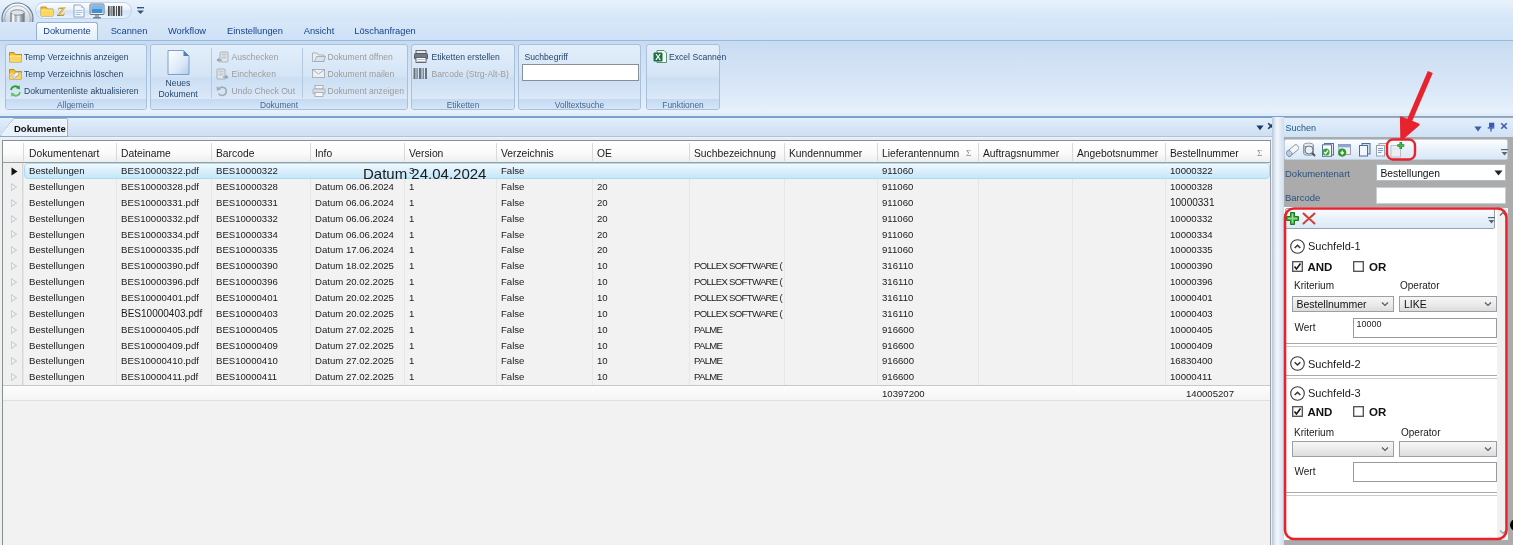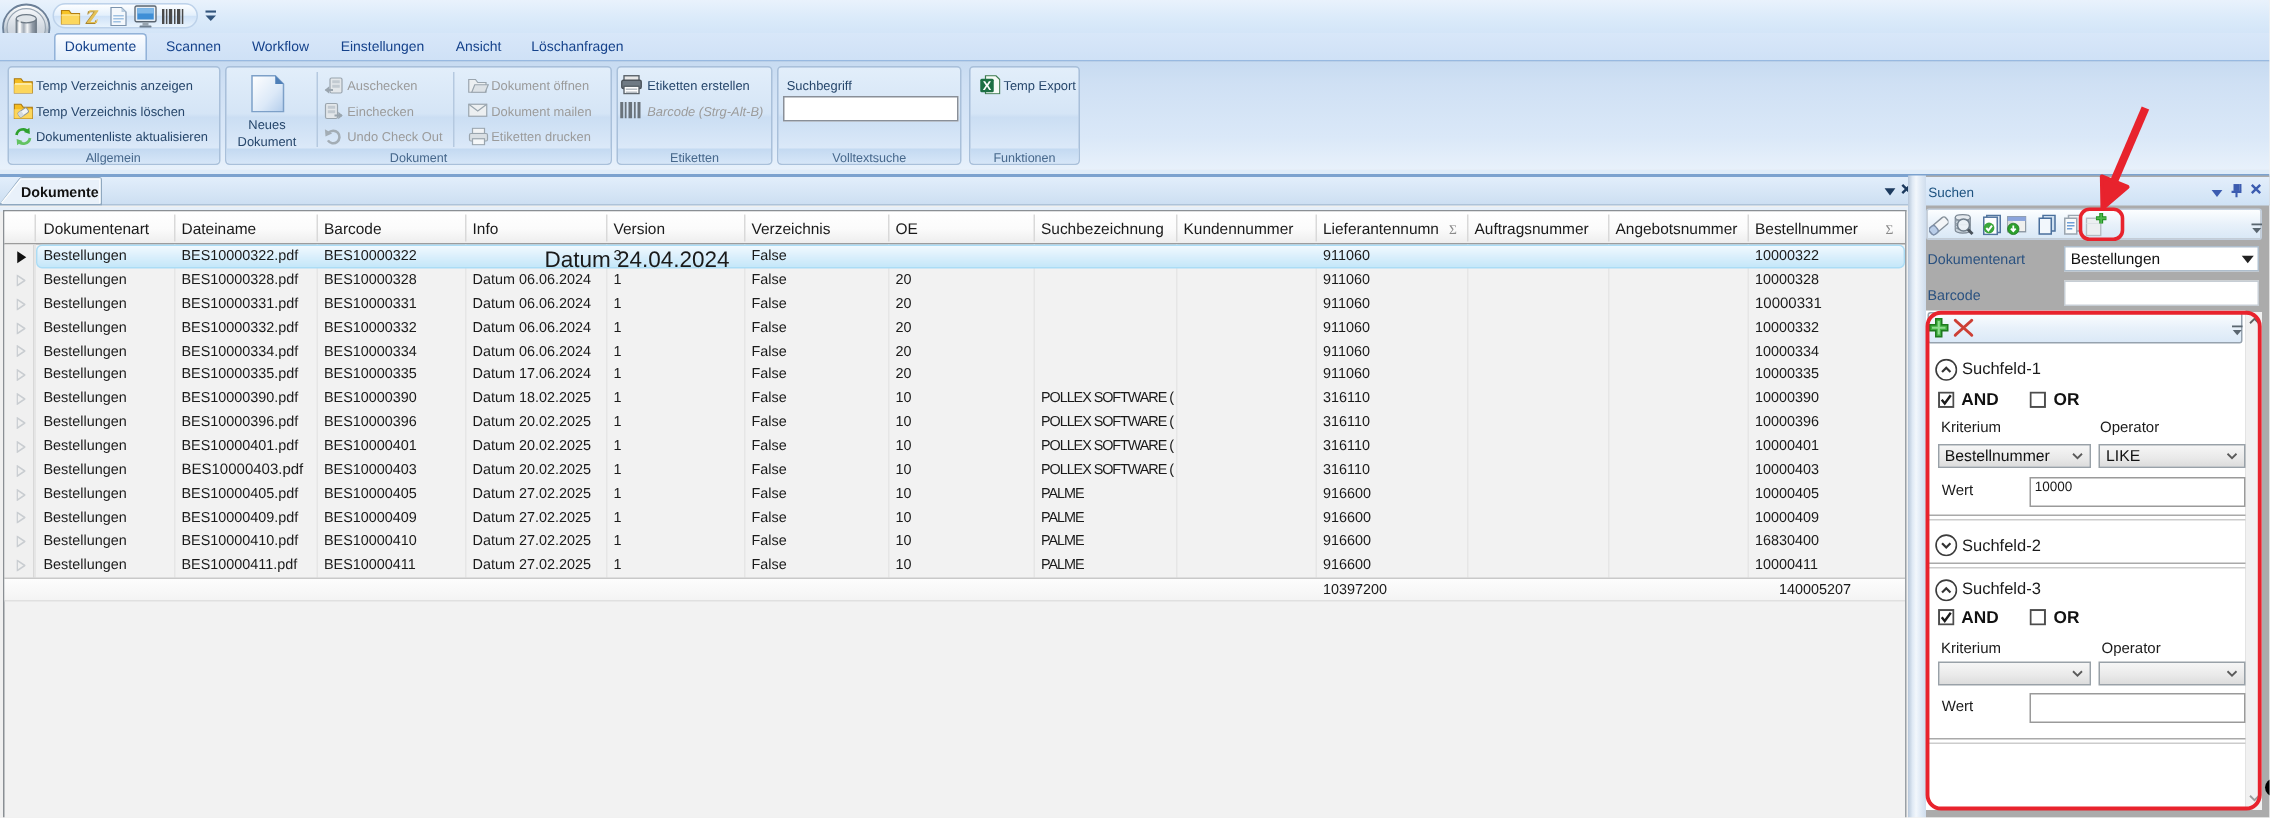--- a/index.html
+++ b/index.html
@@ -172,47 +172,47 @@
 <svg class="ab" style="left:311.5px;top:68px;" width="14" height="11" viewBox="0 0 14 11">
     <rect x="0.5" y="1.5" width="12" height="8" fill="#eceff1" stroke="#9aa5ae" stroke-width="0.8"></rect>
     <path d="M0.5 1.5 L6.5 6 L12.5 1.5" fill="none" stroke="#9aa5ae" stroke-width="0.8"></path>
   </svg>
 <div class="tx" style="left:327.5px;top:69px;font-size:8.6px;color:#9b9b9b;">Dokument mailen</div>
 <svg class="ab" style="left:311.5px;top:84.5px;" width="14" height="12" viewBox="0 0 14 12">
     <rect x="3" y="0.5" width="8" height="3.5" fill="#f1f3f5" stroke="#9aa5ae" stroke-width="0.8"></rect>
     <rect x="1" y="4" width="12" height="5" rx="1" fill="#d9dfe4" stroke="#9aa5ae" stroke-width="0.8"></rect>
     <rect x="3" y="7.5" width="8" height="4" fill="#f6f8f9" stroke="#9aa5ae" stroke-width="0.8"></rect>
   </svg>
-<div class="tx" style="left:327.5px;top:86px;font-size:8.6px;color:#9b9b9b;">Etiketten drucken</div>
+<div class="tx" style="left:327.5px;top:86px;font-size:8.6px;color:#9b9b9b;">Dokument anzeigen</div>
 <svg class="ab" style="left:414px;top:50px;" width="14" height="13" viewBox="0 0 14 13">
 <rect x="2" y="0.5" width="10" height="4" fill="#e8e8e8" stroke="#555e66" stroke-width="0.9"></rect>
 <rect x="0.5" y="3.5" width="13" height="5.5" rx="1" fill="#6f7a84" stroke="#4a525a" stroke-width="0.9"></rect>
 <rect x="2" y="7.5" width="10" height="5" fill="#fdfdfd" stroke="#555e66" stroke-width="0.9"></rect>
 <rect x="3.2" y="9" width="7.6" height="1" fill="#b8bec4"></rect>
     <rect x="3.2" y="11" width="7.6" height="1" fill="#b8bec4"></rect>
   </svg>
 <div class="tx" style="left:431.5px;top:52px;font-size:8.6px;color:#26466b;">Etiketten erstellen</div>
 <svg class="ab" style="left:412.5px;top:68px;" width="15" height="11" viewBox="0 0 15 11">
 <g fill="#6a737b">
       <rect x="0.5" y="0" width="2" height="11"></rect>
       <rect x="3.5" y="0" width="1.2" height="11"></rect>
       <rect x="6" y="0" width="2.4" height="11"></rect>
       <rect x="9.6" y="0" width="1.2" height="11"></rect>
       <rect x="12" y="0" width="2" height="11"></rect>
     </g>
   </svg>
-<div class="tx" style="left:431.5px;top:69px;font-size:8.6px;color:#9b9b9b;font-style:italic;">Barcode (Strg-Alt-B)</div>
+<div class="tx" style="left:431.5px;top:69px;font-size:8.6px;color:#9b9b9b;">Barcode (Strg-Alt-B)</div>
 <div class="tx" style="left:524.5px;top:52px;font-size:8.6px;color:#26466b;">Suchbegriff</div>
 <div class="ab" style="left:521.5px;top:64px;width:117px;height:17px;background:#fff;border:1px solid #898f98;"></div>
 <svg class="ab" style="left:652.5px;top:50px;" width="14" height="13" viewBox="0 0 14 13">
 <path d="M4 0.5 h7 l2.5 2.5 v9.5 h-9.5 z" fill="#f6fbf7" stroke="#3c7a4e" stroke-width="0.8"></path>
 <rect x="0.5" y="2.5" width="9" height="9" rx="1" fill="#1d7044"></rect>
 <text x="5" y="9.8" font-size="8.5" font-weight="bold" fill="#fff" text-anchor="middle" font-family="Liberation Sans">X</text>
   </svg>
-<div class="tx" style="left:669px;top:52px;font-size:8.6px;color:#26466b;">Temp Export</div>
+<div class="tx" style="left:669px;top:52px;font-size:8.6px;color:#26466b;">Excel Scannen</div>
 <div class="ab" style="left:0;top:117.5px;width:1513px;height:19px;background:linear-gradient(180deg,#e2eefb,#cddff2);border-bottom:1px solid #aec3d9;"></div>
 <div class="ab" style="left:0;top:137.5px;width:1513px;height:3px;background:#e6eff9;"></div>
 <svg class="ab" style="left:0px;top:118px;" width="70" height="19" viewBox="0 0 70 19">
 <path d="M0 18.5 L13 1.5 Q13.6 0.5 15 0.5 L66 0.5 Q67.5 0.5 67.5 2 L67.5 18.5 Z" fill="#e9f1fa" stroke="#8fa8c0" stroke-width="1"></path>
 <path d="M1 17.5 L13.8 1.4 L66.6 1.4 L66.6 17.5" fill="none" stroke="#fbfdfe" stroke-width="1"></path>
 </svg>
 <div class="tx" style="left:14px;top:122.5px;font-size:9.5px;font-weight:bold;color:#111;">Dokumente</div>
 <svg class="ab" style="left:1255.5px;top:123.5px;" width="8" height="7" viewBox="0 0 10 8">
     <path d="M0.5 1.5 L9.5 1.5 L5 7.5 Z" fill="#1c3a5e"></path>
   </svg>

